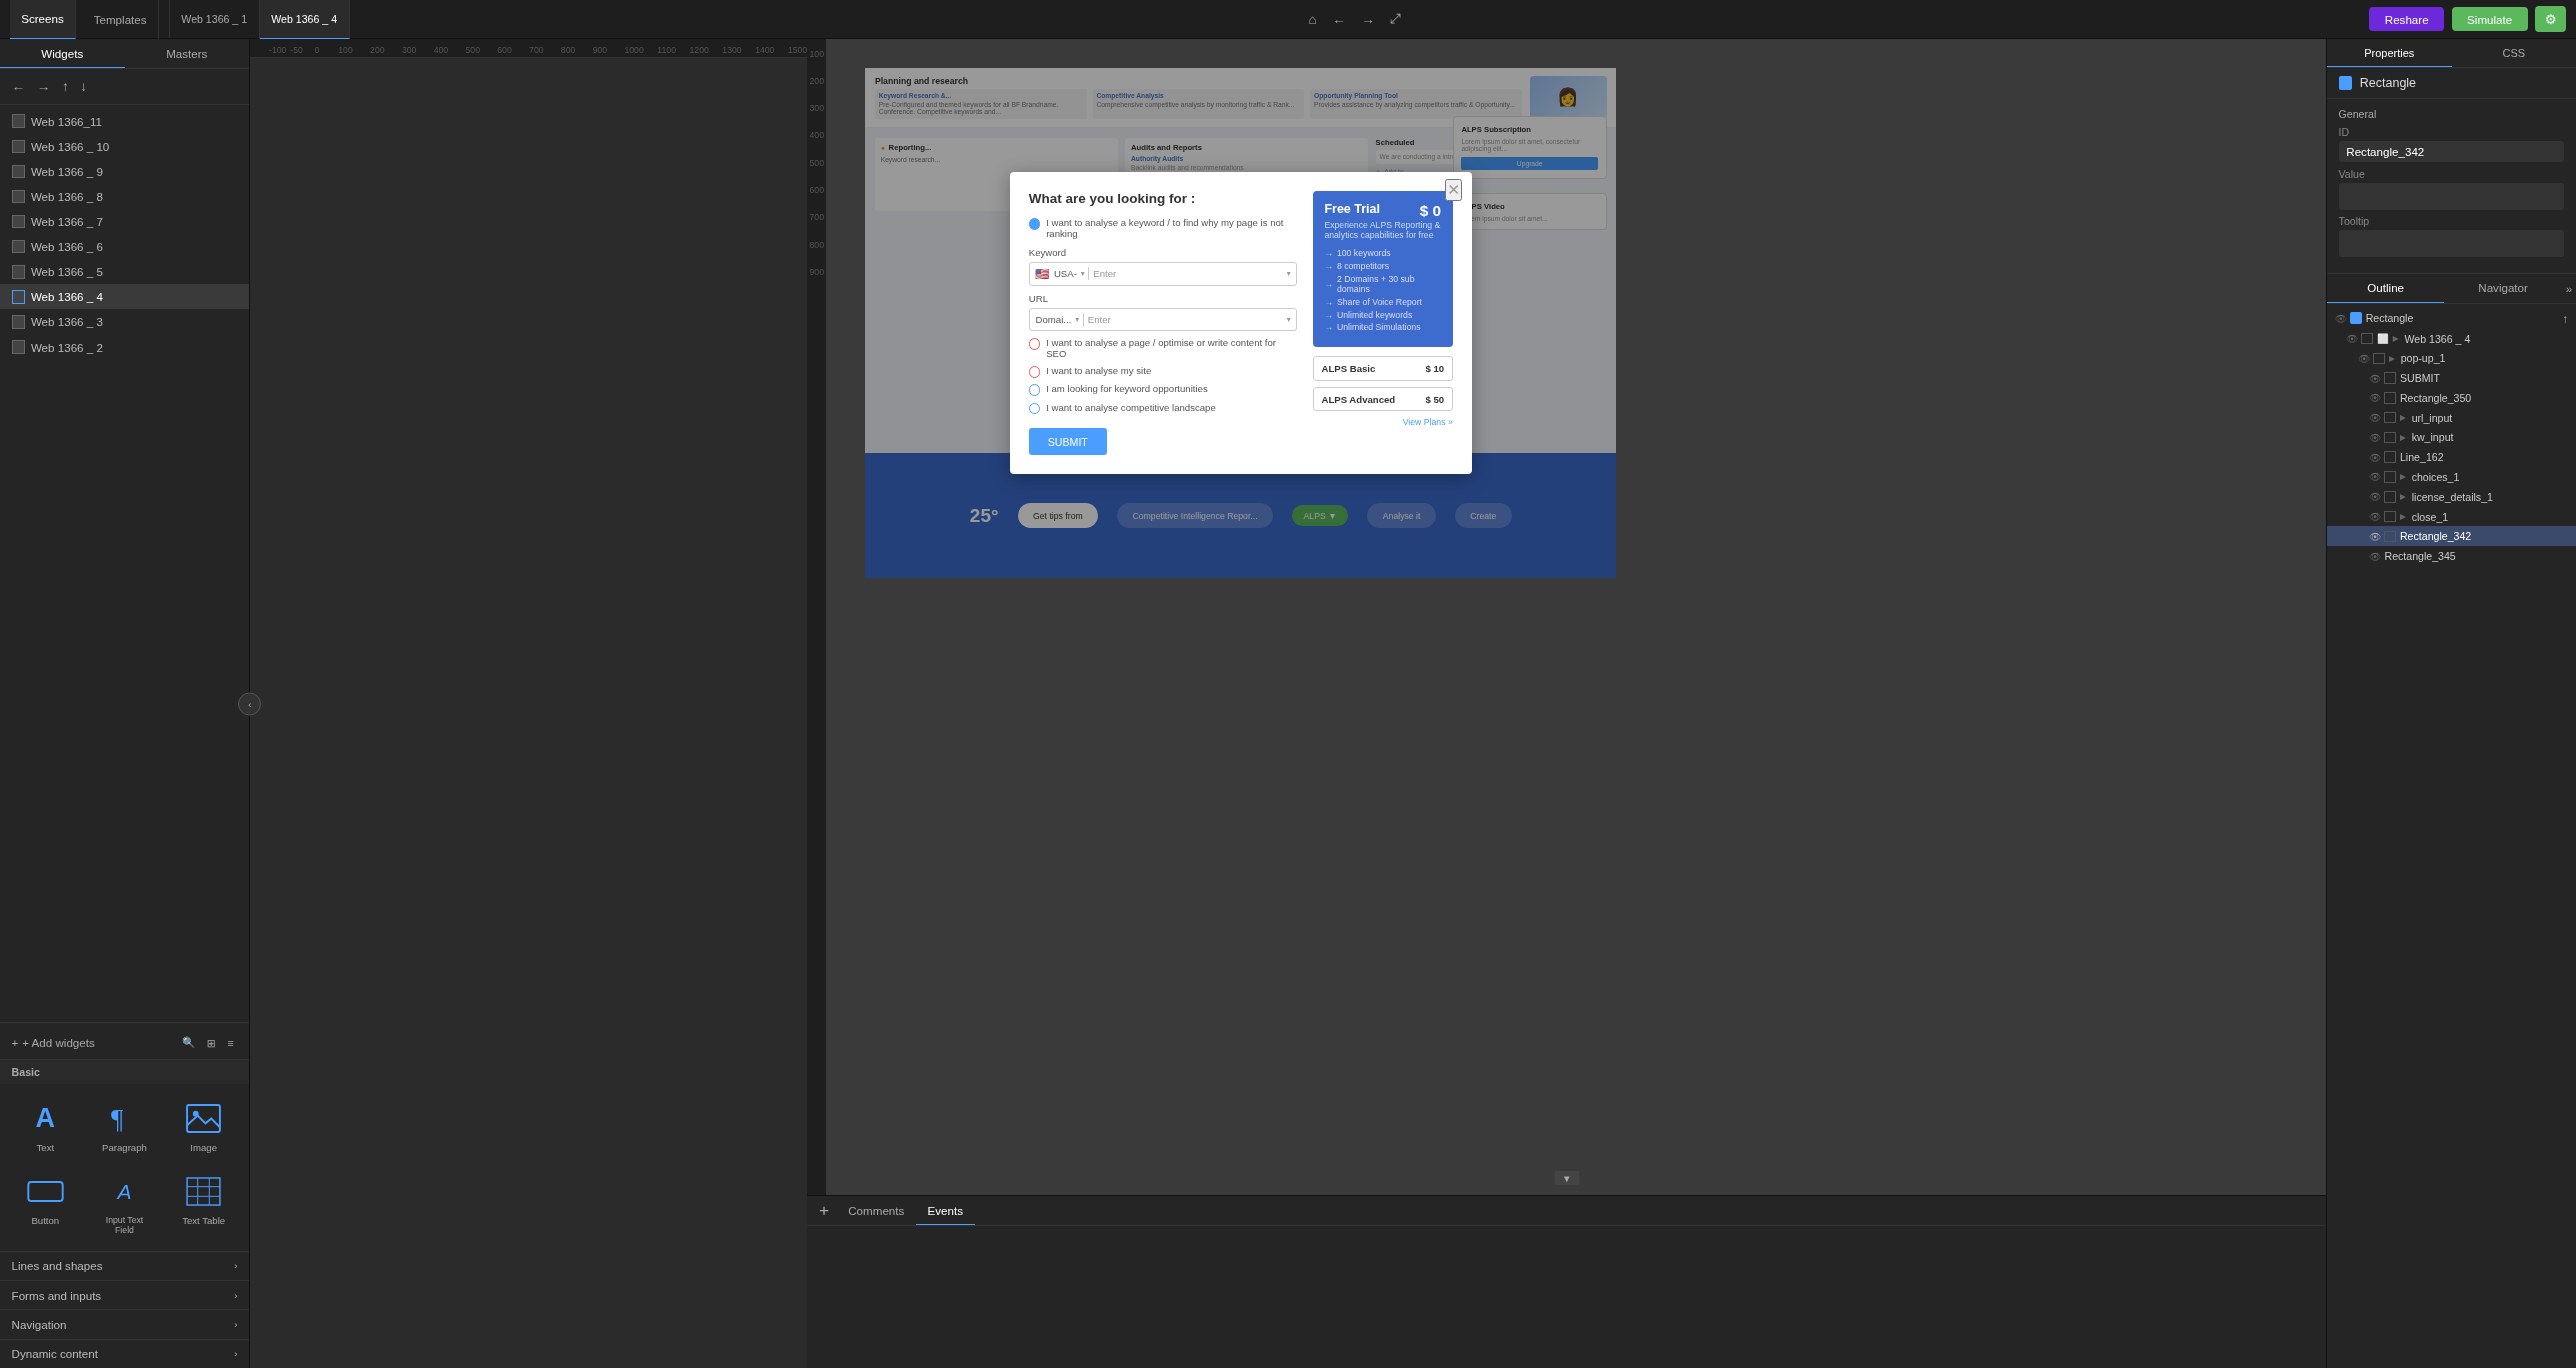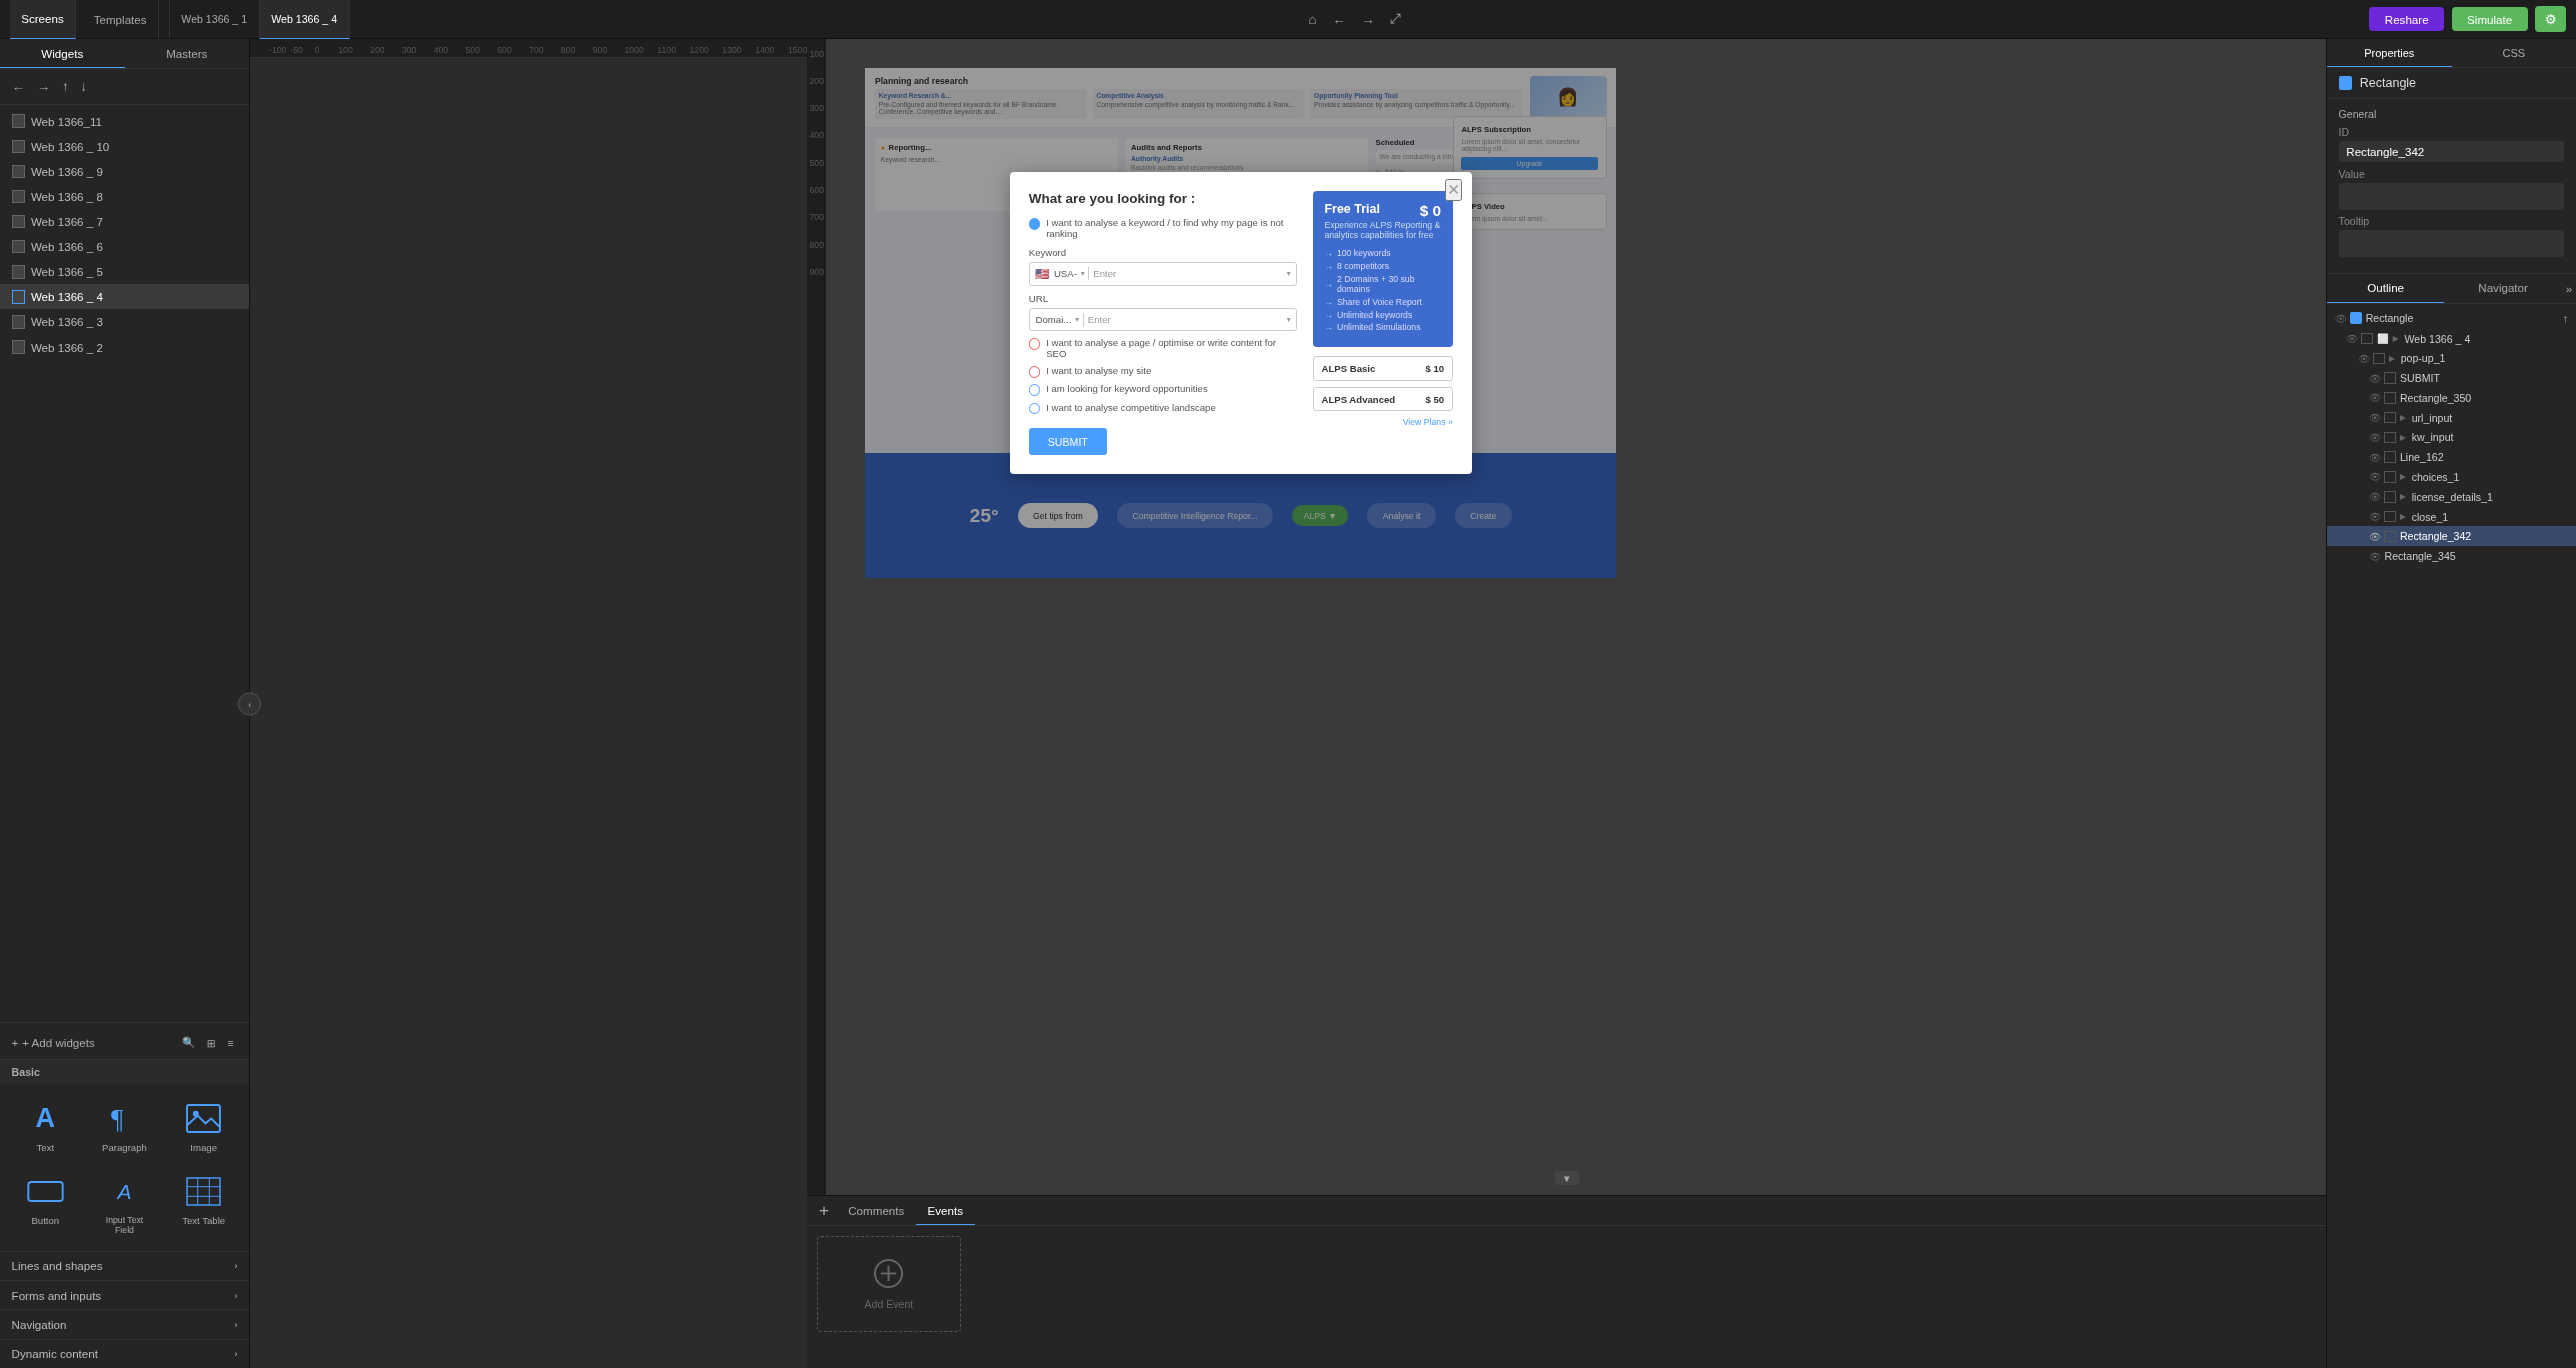--- a/index.html
+++ b/index.html
@@ -505,32 +505,20 @@
 
         <div style="position:absolute;bottom:9.6px;left:50%;transform:translateX(-50%);background:#444;color:#aaa;padding:1.9px 7.7px;border-radius:2.9px;font-size:9.6px;cursor:pointer;">▼</div>
       </div>
 
       <div class="bottom-section">
         <div class="bottom-tabs">
           <button class="plus-btn">+</button>
           <div class="bottom-tab">Comments</div>
           <div class="bottom-tab active">Events</div>
         </div>
-        <div class="bottom-content">
-          <div class="add-event-area">
-            <div class="add-event-plus">
-              <svg width="31" height="31" viewBox="0 0 32 32">
-                  <circle cx="16" cy="16" r="14" fill="none" stroke="#666" stroke-width="2"></circle>
-                  <line x1="16" y1="8" x2="16" y2="24" stroke="#666" stroke-width="2"></line>
-                  <line x1="8" y1="16" x2="24" y2="16" stroke="#666" stroke-width="2"></line>
-                </svg>
-            </div>
-            <div class="add-event-label">Add Event</div>
-          </div>
-        </div>
       </div>
     </div>
   </div>
 
   <div class="right-sidebar">
 
     <div class="right-sidebar-tabs">
       <div class="right-tab active">Properties</div>
       <div class="right-tab">CSS</div>
     </div>

